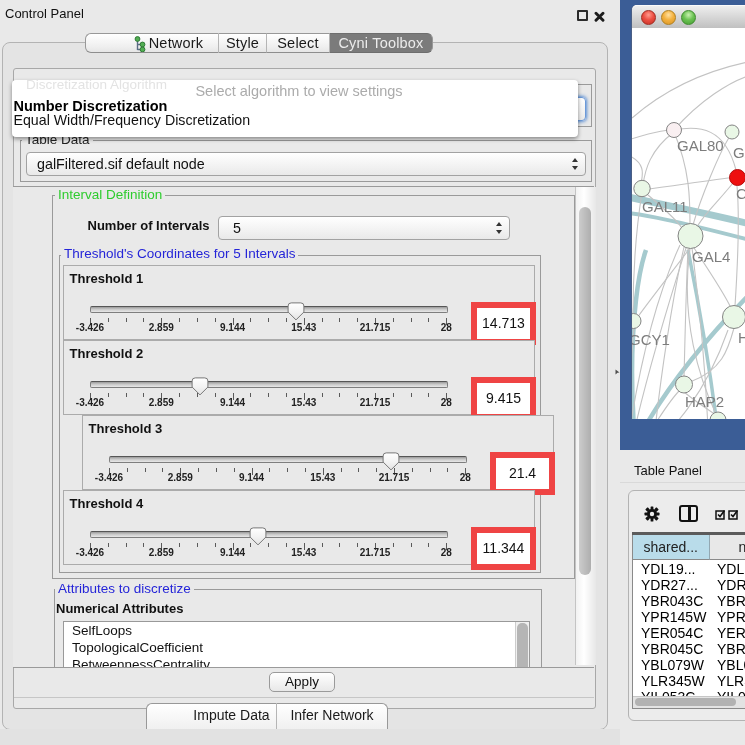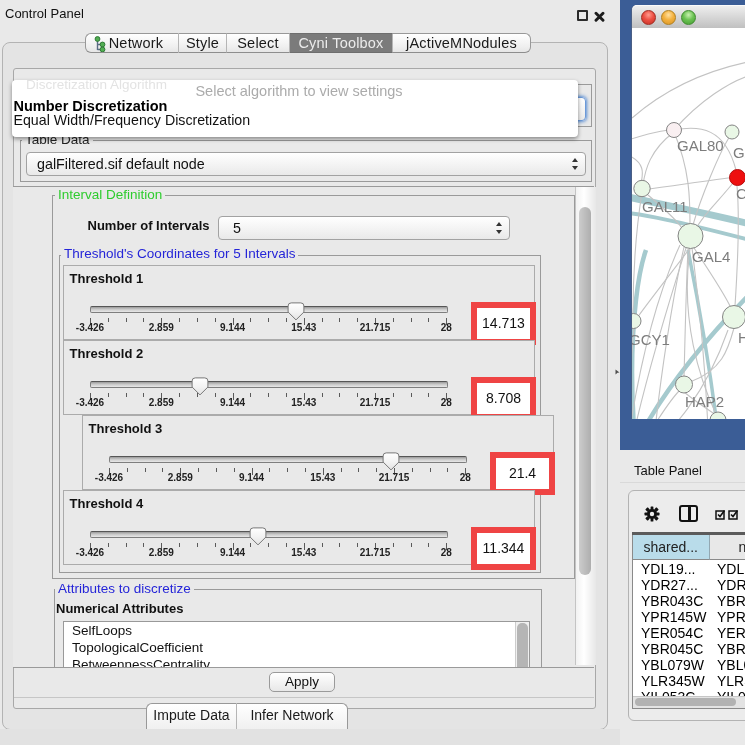--- a/index.html
+++ b/index.html
@@ -13,21 +13,21 @@
          font-size:14.3px;color:#111;}
   .combo .ctext{position:absolute;left:10px;top:50%;transform:translateY(-50%);white-space:nowrap;}
   .stepper{position:absolute;right:5px;top:50%;transform:translateY(-50%);width:8px;height:12px;}
   .stepper .up{position:absolute;left:0;top:0;width:0;height:0;
      border-left:3.5px solid transparent;border-right:3.5px solid transparent;border-bottom:4px solid #333;}
   .stepper .dn{position:absolute;left:0;bottom:0;width:0;height:0;
      border-left:3.5px solid transparent;border-right:3.5px solid transparent;border-top:4px solid #333;}
   .seg{position:absolute;display:flex;font-size:14px;color:#1a1a1a;}
   .seg span{display:block;text-align:center;background:linear-gradient(#ffffff,#efefef 70%,#e6e6e6);
      border-top:1px solid #989898;border-bottom:1px solid #8e8e8e;border-right:1px solid #b5b5b5;}
-  .seg span:first-child{border-left:1px solid #989898;border-radius:6px 0 0 6px;}
+  .seg span:first-child{border-left:1px solid #989898;border-radius:6px 0 0 6px;padding-left:40px;}
   .seg span:last-child{border-right:1px solid #989898;border-radius:0 6px 6px 0;}
   .seg span.sel{background:#7b7b7b;color:#ececec;border-top-color:#6e6e6e;border-bottom-color:#6e6e6e;}
   .tbox{position:absolute;left:50px;width:470px;height:73px;border:1px solid #ababab;background:#e9e9e9;}
   .tlabel{position:absolute;left:5.5px;top:5px;font-weight:bold;font-size:13px;color:#111;}
   .track{position:absolute;left:26px;top:40px;width:356px;height:5px;border-radius:2px;
      border:1px solid #7e7e7e;border-top-color:#565656;
      background:linear-gradient(#9a9a9a,#c9c9c9 45%,#e8e8e8);}
   .vbox{position:absolute;left:407px;top:36px;width:53px;height:31px;background:#fff;
      border:6px solid #ef4444;text-align:center;line-height:31px;font-size:14px;color:#111;}
   .ticks .ma{position:absolute;width:1px;height:7px;background:#5a5a5a;top:52px;}
@@ -50,21 +50,20 @@
 <div class="seg" style="left:85px;top:33px;height:20px;line-height:19px;font-size:14.5px;letter-spacing:0.2px;">
   <span style="width:84px;padding-right:8px;"><svg width="13" height="17" viewBox="0 0 13 17" style="vertical-align:-4px;margin-right:3px;">
     <path d="M4.5 5 V15 M4.5 9.5 H9 M4.5 14.5 H9" stroke="#5b6c86" stroke-width="1.4" fill="none"></path>
     <circle cx="4.5" cy="4" r="2.4" fill="#52ad52" stroke="#2d7a35"></circle>
     <circle cx="9.5" cy="9.5" r="2.4" fill="#52ad52" stroke="#2d7a35"></circle>
     <circle cx="9.5" cy="14.5" r="2.4" fill="#52ad52" stroke="#2d7a35"></circle>
   </svg>Network</span>
   <span style="width:47px;">Style</span>
   <span style="width:62px;">Select</span>
   <span class="sel" style="width:102px;">Cyni Toolbox</span>
-  <span style="width:137px;">jActiveMNodules</span>
 </div>
 
 <div class="grp" style="left:20px;top:84px;width:570px;height:41px;"></div>
 <div class="combo" style="left:26px;top:97px;width:558px;height:22px;border-color:#6b99d8;box-shadow:0 0 3.5px 1px rgba(70,130,210,0.9);">
   <span class="stepper">
       <span class="up"></span>
       <span class="dn"></span>
     </span>
 </div>
 
@@ -140,21 +139,21 @@
           <div class="ma" style="left:239.8px;"></div>
           <div class="ma" style="left:311px;"></div>
           <div class="ma" style="left:382.3px;"></div>
       </div>
       <div class="slab" style="left:3px;">-3.426</div>
         <div class="slab" style="left:74.3px;">2.859</div>
         <div class="slab" style="left:145.5px;">9.144</div>
         <div class="slab" style="left:216.8px;">15.43</div>
         <div class="slab" style="left:288px;">21.715</div>
         <div class="slab" style="left:359.3px;">28</div>
-      <div class="vbox">8.708</div>
+      <div class="vbox">9.415</div>
     </div>
     <div class="tbox" style="top:228px;margin-left:19px;">
       <div class="tlabel">Threshold 3</div>
       <div class="track"></div>
       <svg class="thumb" style="left:298.5px;" width="18" height="19" viewBox="0 0 18 19">
         <path d="M4.2 0.9 h9.6 a3.1 3.1 0 0 1 3.1 3.1 v6 l-7.9 7.9 l-7.9 -7.9 v-6 a3.1 3.1 0 0 1 3.1 -3.1 z" fill="url(#tg)" stroke="#787878"></path>
       </svg>
       <div class="ticks">
         <div style="position:absolute;left:26px;top:52px;width:358px;height:4px;background:repeating-linear-gradient(to right,#5a5a5a 0 1px,transparent 1px 17.815px);"></div>
         <div class="ma" style="left:26px;"></div>

